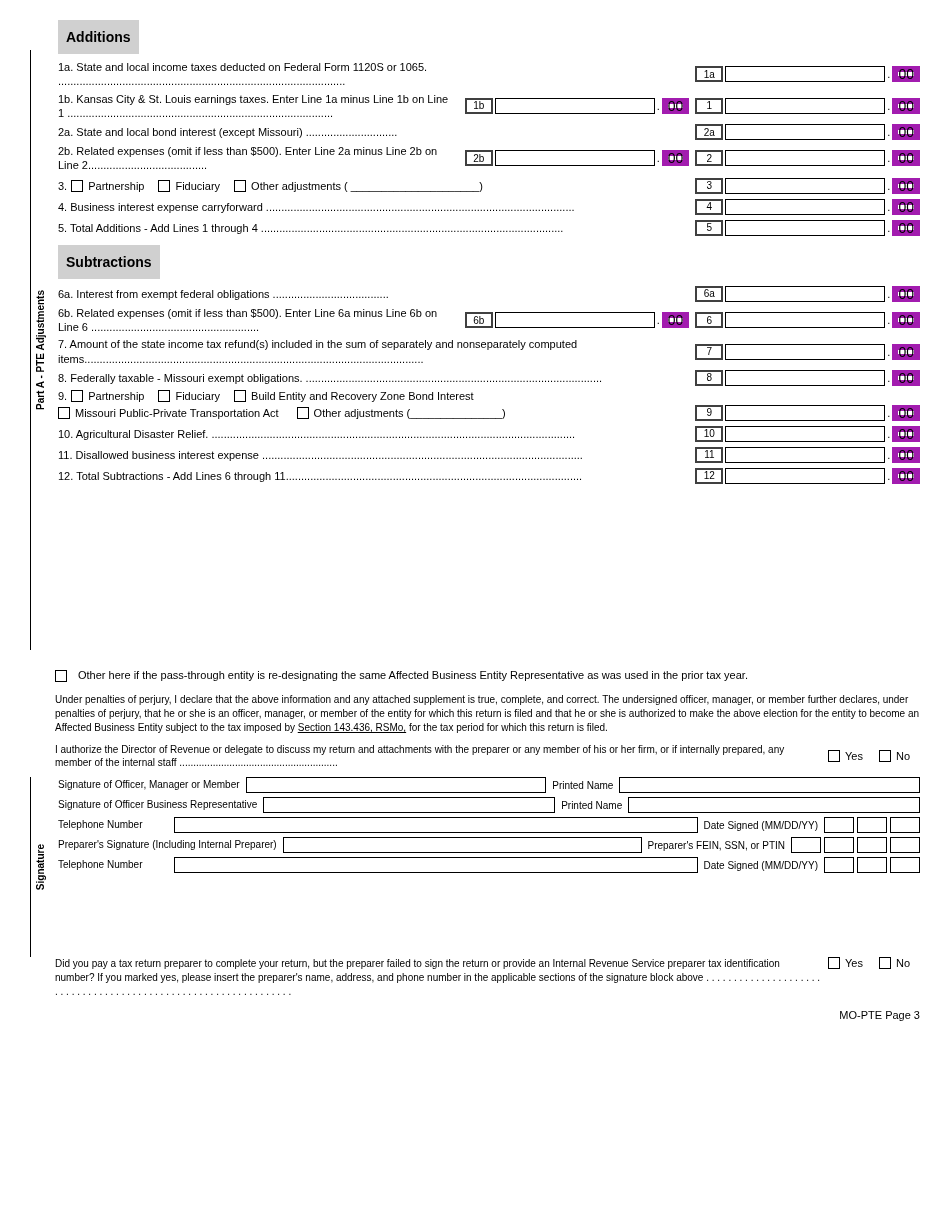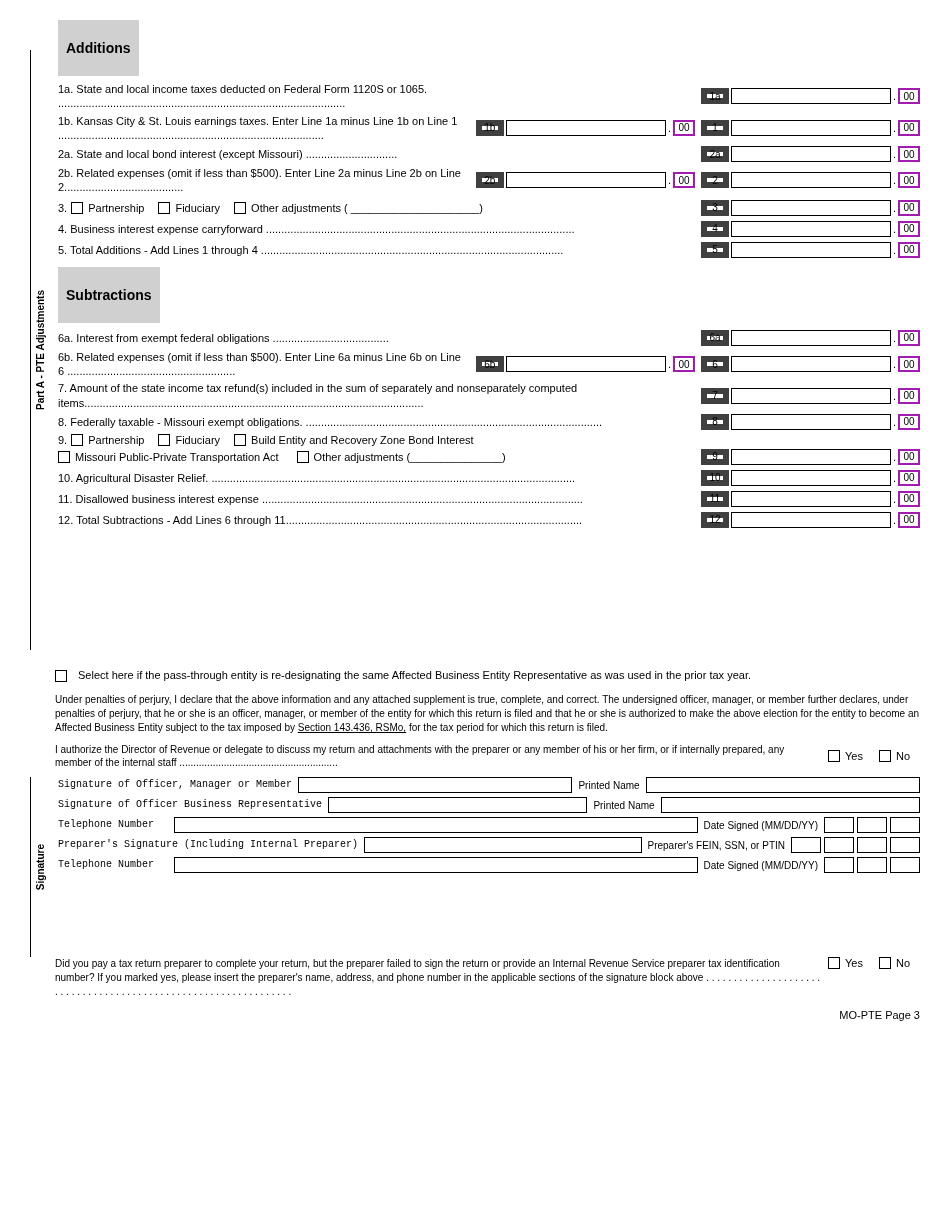--- a/index.html
+++ b/index.html
@@ -14,62 +14,62 @@
     }
     .page-container {
       position: relative;
       width: 100%;
     }
     .section-title {
       font-size: 14px;
       font-weight: bold;
       background: #d0d0d0;
       display: inline-block;
-      padding: 20px 8px;
+      padding: 9px 8px;
       margin-bottom: 6px;
     }
     .line-row {
       display: flex;
       align-items: center;
       margin-bottom: 3px;
       min-height: 18px;
     }
     .line-label {
       flex: 1;
       padding-right: 5px;
       line-height: 1.3;
     }
     .line-num-box {
-      border: 6px solid #404040;
+      border: 2px solid #404040;
       min-width: 28px;
       height: 16px;
       display: flex;
       align-items: center;
       justify-content: center;
       font-size: 10px;
       margin-left: 4px;
     }
     .field-box {
       border: 1px solid #000;
       height: 16px;
       display: inline-flex;
       align-items: center;
       padding: 0 2px;
     }
     .field-wide {
       width: 160px;
     }
     .cents {
-      border: 2px solid #a21caf;
+      border: 6px solid #a21caf;
       min-width: 22px;
       height: 16px;
       display: flex;
       align-items: center;
       justify-content: center;
-      font-size: 10px;
+      font-size: 14px;
     }
     .right-field-group {
       display: flex;
       align-items: center;
       gap: 2px;
       margin-left: 4px;
     }
     .checkbox-sq {
       width: 12px;
       height: 12px;
@@ -81,21 +81,20 @@
     .sig-row {
       display: flex;
       align-items: center;
       margin-bottom: 4px;
       gap: 6px;
     }
     .sig-field-label {
       font-size: 10px;
       min-width: 110px;
       line-height: 1.2;
-      font-family: Liberation Mono, monospace;
     }
     .sig-input {
       border: 1px solid #000;
       height: 16px;
       flex: 1;
     }
     .date-box-group {
       display: flex;
       gap: 3px;
     }
@@ -352,21 +351,21 @@
             <div class="cents">00</div>
           </div>
         </div>
 
       </div>
     </div>
   </div>
 
   <div style="display:flex; align-items:flex-start; gap:8px; margin:10px 0 10px 25px;">
     <div class="checkbox-sq" style="margin-top:2px; flex-shrink:0;"></div>
-    <span style="font-size:11px; line-height:1.4;">Select here if the pass-through entity is re-designating the same Affected Business Entity Representative as was used in the prior tax year.</span>
+    <span style="font-size:11px; line-height:1.4;">Other here if the pass-through entity is re-designating the same Affected Business Entity Representative as was used in the prior tax year.</span>
   </div>
 
   <div style="margin: 8px 0 8px 25px;">
     <p style="font-size:10px; line-height:1.4;">
       Under penalties of perjury, I declare that the above information and any attached supplement is true, complete, and correct. The undersigned officer, manager, or member further declares, under penalties of perjury, that he or she is an officer, manager, or member of the entity for which this return is filed and that he or she is authorized to make the above election for the entity to become an Affected Business Entity subject to the tax imposed by <span class="underline">Section 143.436, RSMo,</span> for the tax period for which this return is filed.
     </p>
   </div>
 
   <div style="display:flex; align-items:center; gap:6px; margin: 6px 0 6px 25px;">
     <span style="font-size:10px; flex:1; line-height:1.3;">I authorize the Director of Revenue or delegate to discuss my return and attachments with the preparer or any member of his or her firm, or if internally prepared, any member of the internal staff .........................................................</span>

